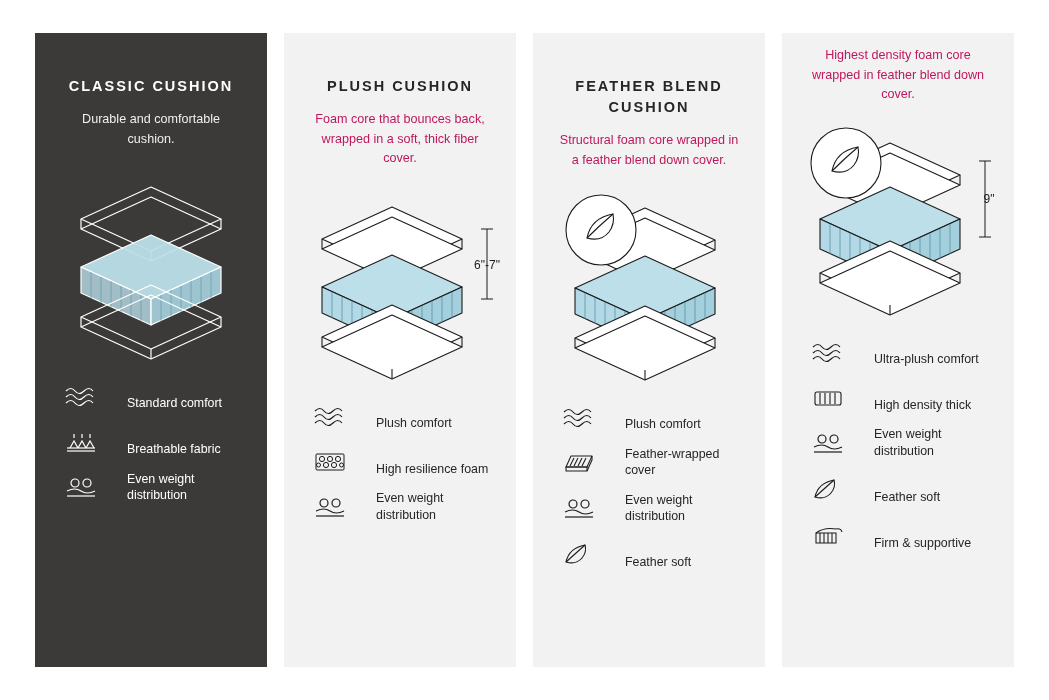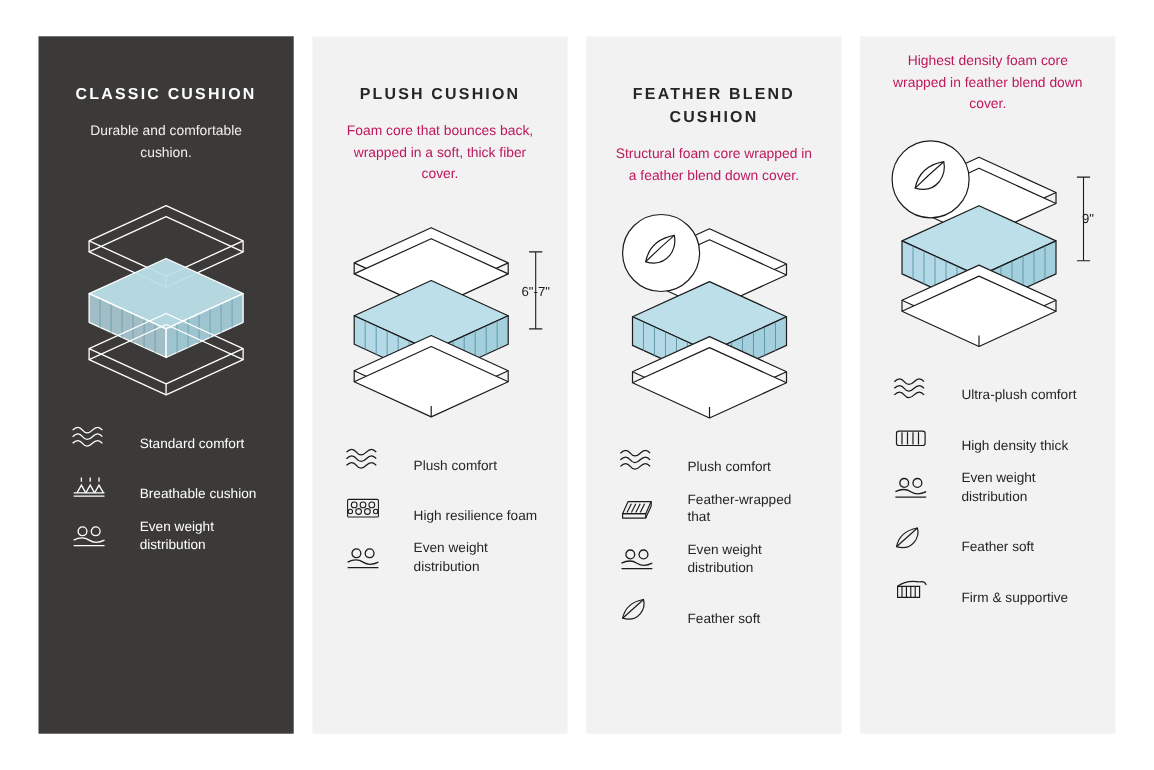--- a/index.html
+++ b/index.html
@@ -169,21 +169,21 @@
         <span class="ficon">
           <svg width="34" height="24" viewBox="0 0 34 24" fill="none" stroke="#ffffff" stroke-width="1.2">
             <path d="M3 18 h28"></path>
             <path d="M3 21 h28"></path>
             <path d="M6 18 l4 -7 l4 7"></path>
             <path d="M14 18 l4 -7 l4 7"></path>
             <path d="M22 18 l4 -7 l4 7"></path>
             <path d="M10 8 v-4 M18 8 v-4 M26 8 v-4"></path>
           </svg>
         </span>
-        <span class="flabel">Breathable cushion</span>
+        <span class="flabel">Breathable fabric</span>
       </div>
       <div class="feature">
         <span class="ficon">
           <svg width="34" height="26" viewBox="0 0 34 26" fill="none" stroke="#ffffff" stroke-width="1.2">
             <circle cx="11" cy="8" r="4"></circle>
             <circle cx="23" cy="8" r="4"></circle>
             <path d="M3 16 q8 -4 14 0 t14 0"></path>
             <path d="M3 21 h28"></path>
           </svg>
         </span>
@@ -331,21 +331,21 @@
       </div>
       <div class="feature">
         <span class="ficon">
           <svg width="36" height="26" viewBox="0 0 36 26" fill="none" stroke="#1c1c1c" stroke-width="1.05" stroke-linejoin="round">
             <polygon points="10,6 31,6 26,17 5,17"></polygon>
             <polygon points="5,17 26,17 26,21 5,21"></polygon>
             <path d="M31,6 L31,10 L26,21"></path>
             <path d="M13,8 l-4,8 M17,8 l-4,8 M21,8 l-4,8 M25,8 l-4,8"></path>
           </svg>
         </span>
-        <span class="flabel">Feather-wrapped that</span>
+        <span class="flabel">Feather-wrapped cover</span>
       </div>
       <div class="feature">
         <span class="ficon">
           <svg width="34" height="26" viewBox="0 0 34 26" fill="none" stroke="#1c1c1c" stroke-width="1.2">
             <circle cx="11" cy="8" r="4"></circle>
             <circle cx="23" cy="8" r="4"></circle>
             <path d="M3 16 q8 -4 14 0 t14 0"></path>
             <path d="M3 21 h28"></path>
           </svg>
         </span>

